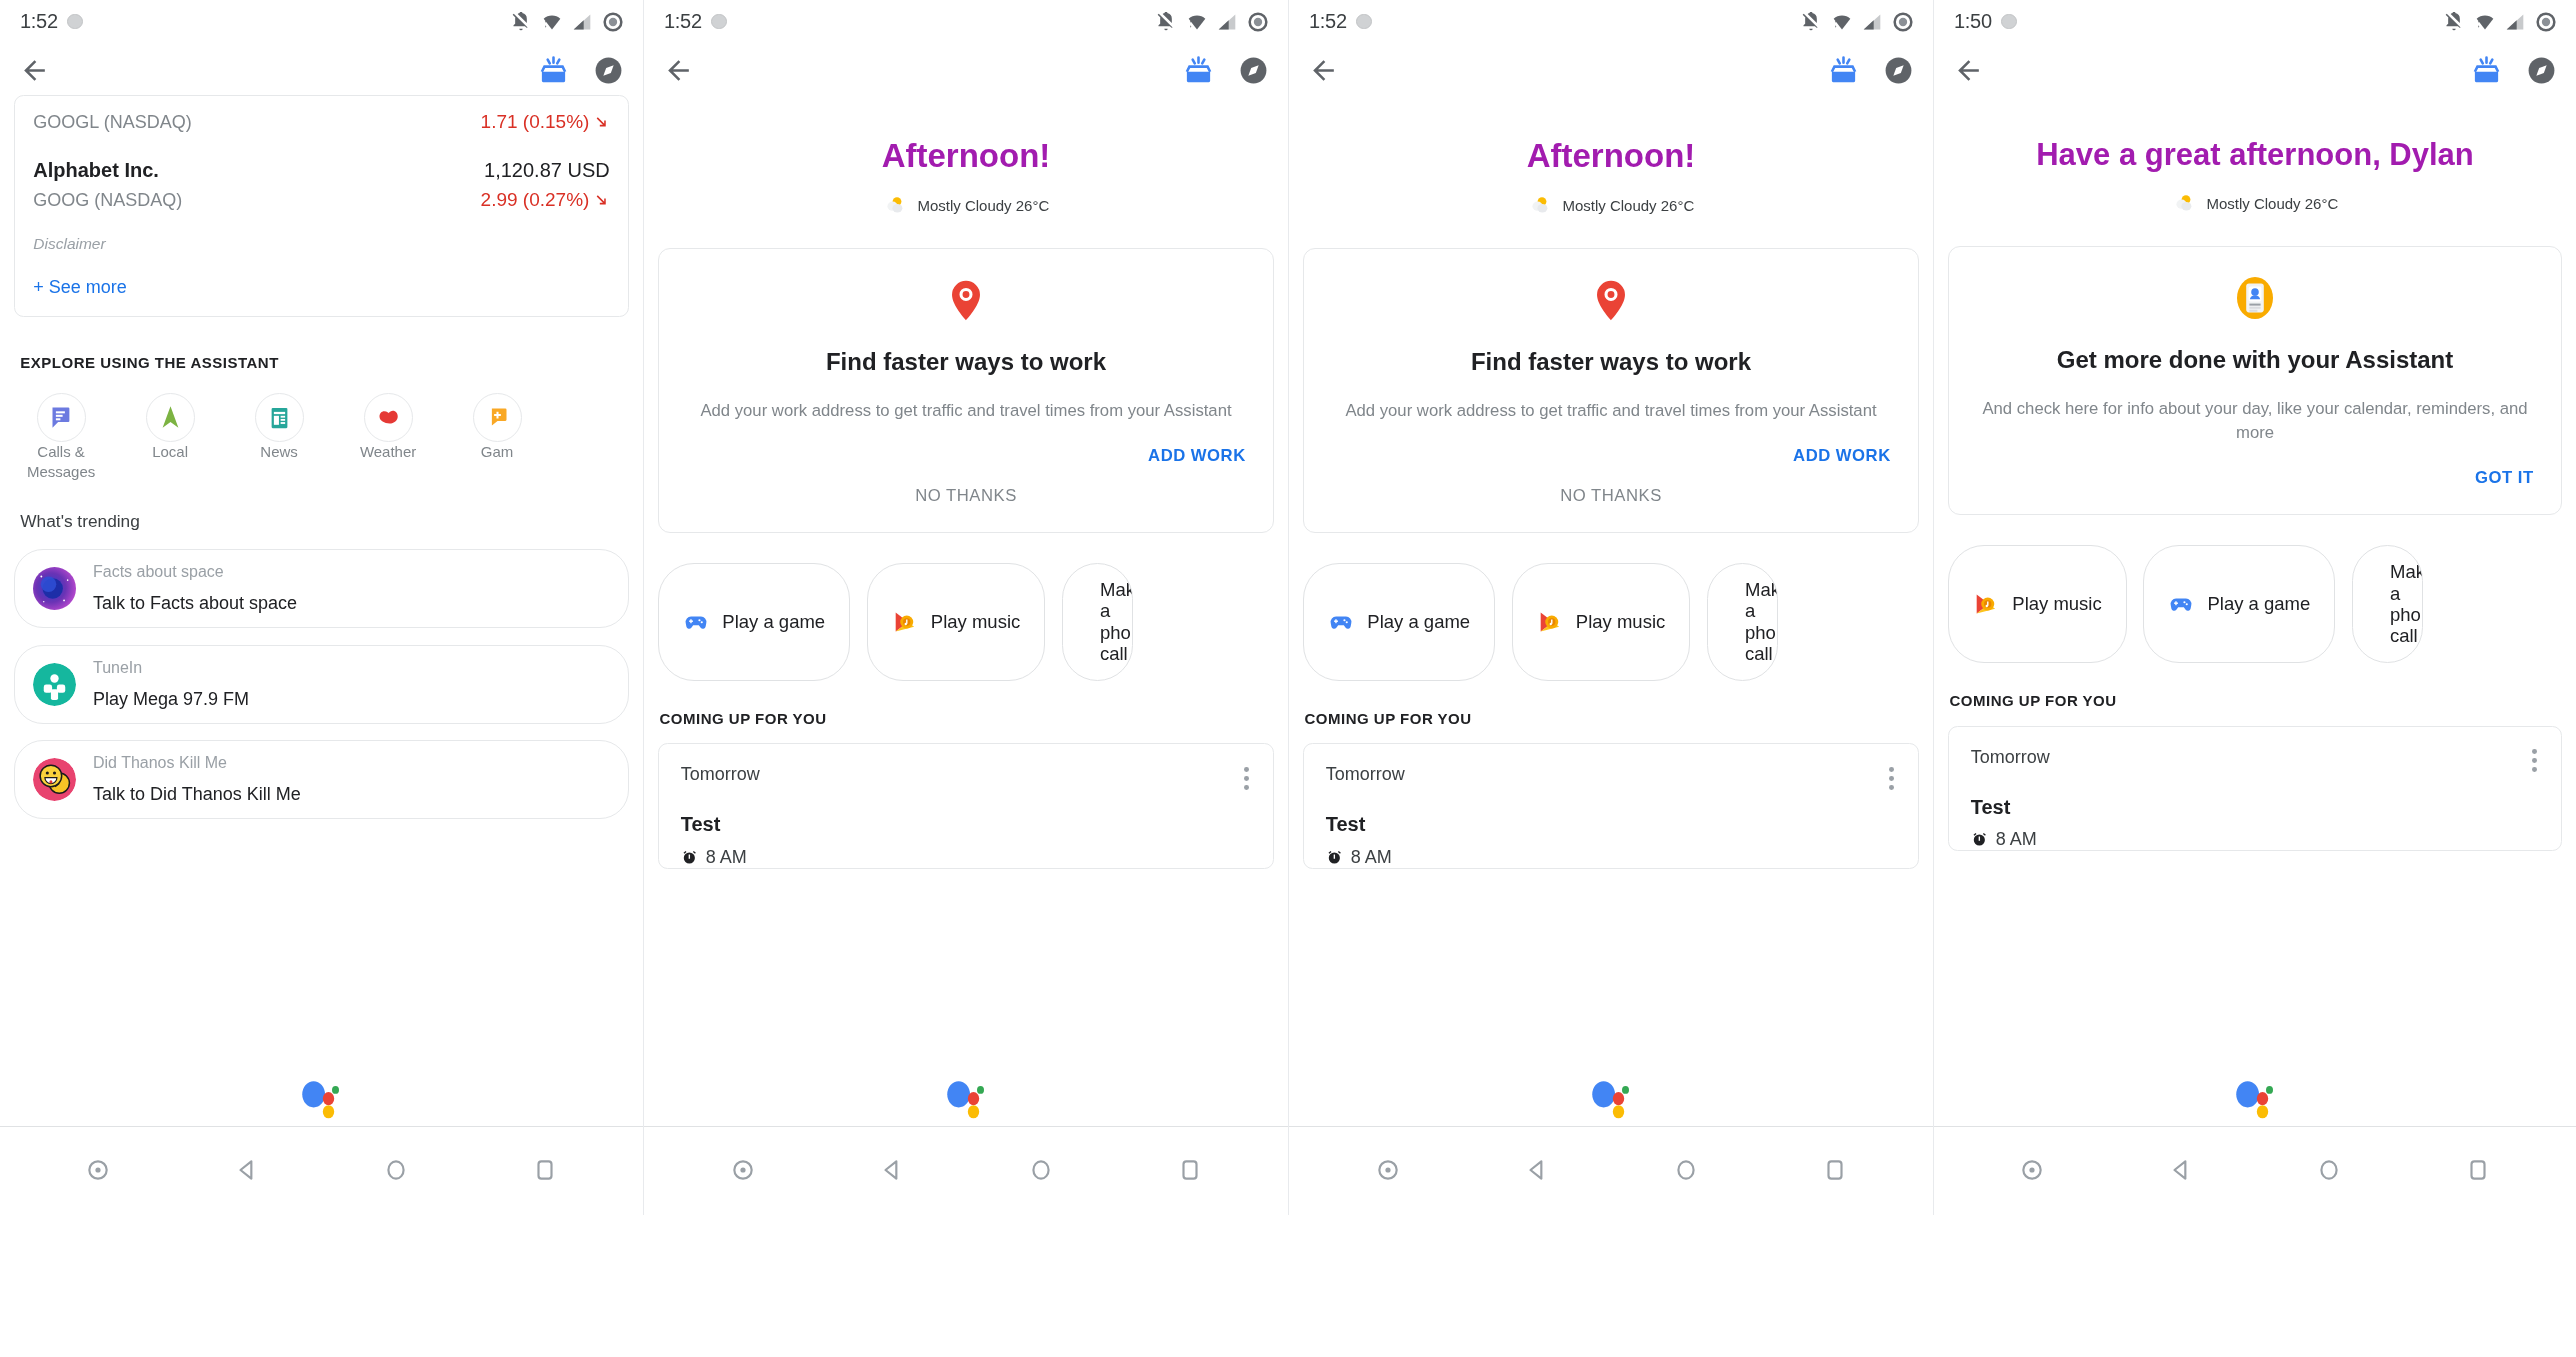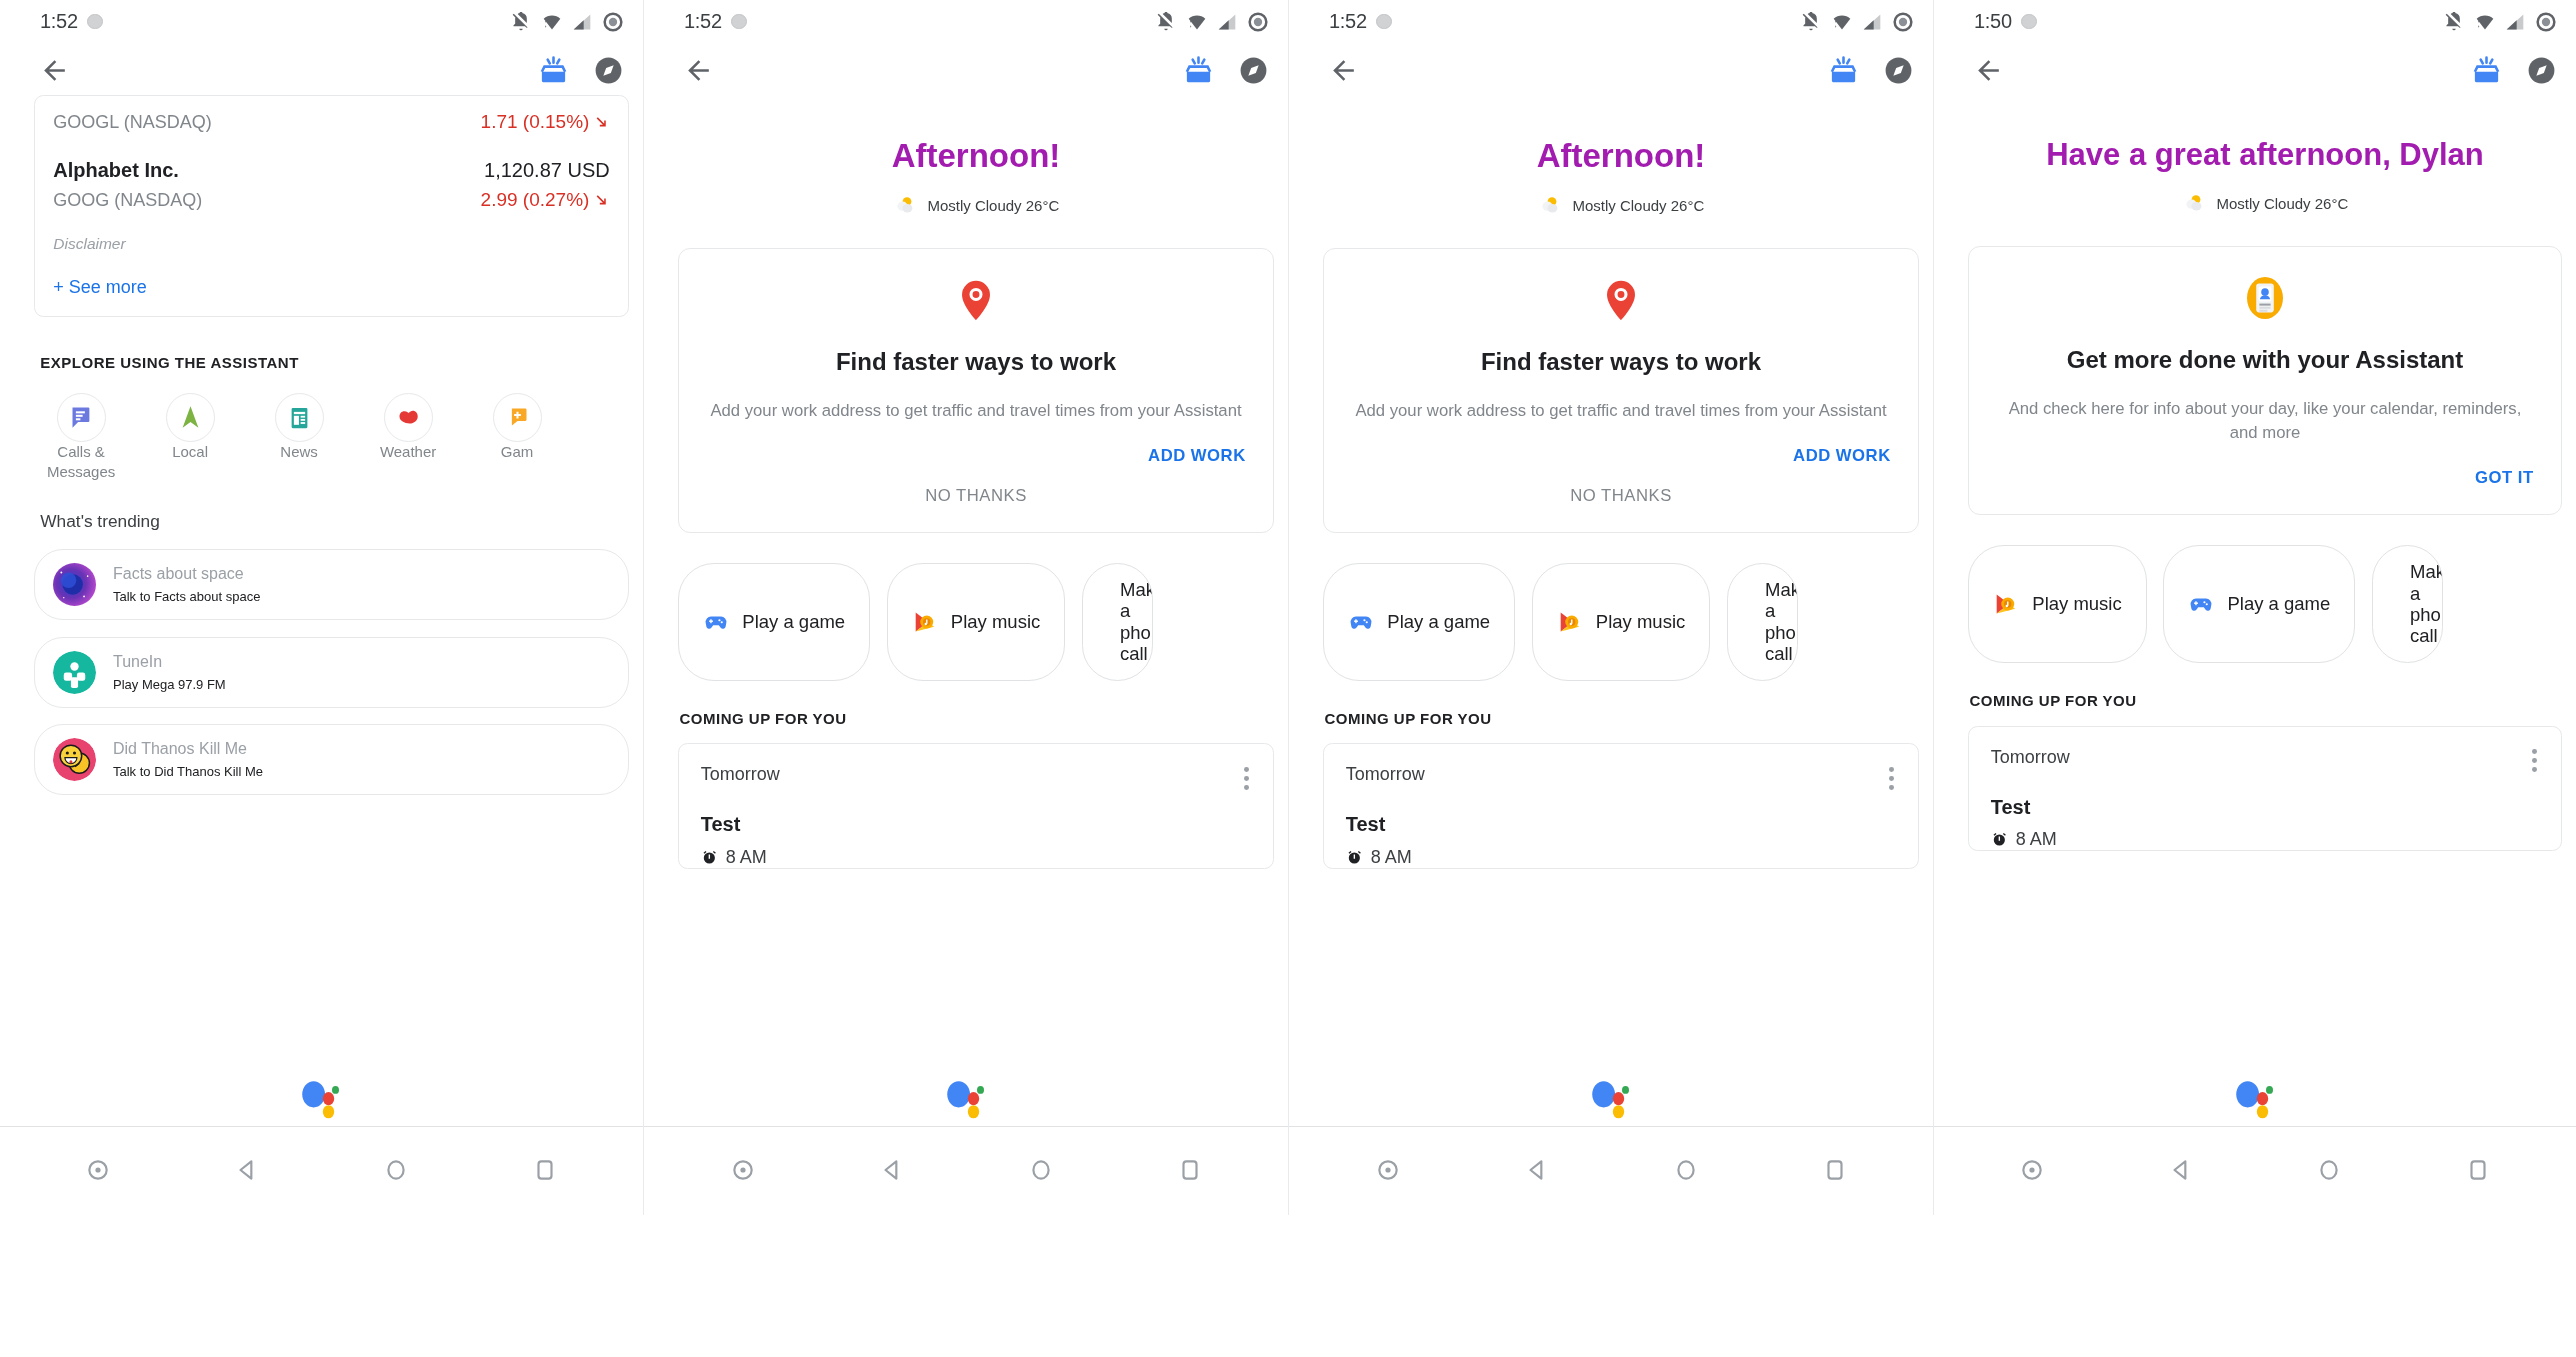--- a/index.html
+++ b/index.html
@@ -10,21 +10,20 @@
     overflow: hidden;
   }
   .strip { display: flex; width: 2576px; height: 1358px; }
   .panel {
     position: relative;
     height: 1215px;
     background: #fff;
     border-right: 1.2px solid #e8eaed;
     overflow: hidden;
     flex: 0 0 auto;
-    padding-left: 20px;
   }
   .panel.p1 { width: 644px; }
   .panel.p2 { width: 645px; }
   .panel.p3 { width: 645px; }
   .panel.p4 { width: 642px; border-right: none; }
 
   
   .statusbar {
     height: 43px; display: flex; align-items: center;
     padding: 0 20px; justify-content: space-between;
@@ -80,21 +79,21 @@
 
   
   .trend-title { font-size: 17.3px; color: #3c4043; margin: 29px 0 0 6px; }
   .trend-card {
     display: flex; align-items: center; gap: 16.7px;
     border: 1.2px solid #e6e8ea; border-radius: 29px;
     padding: 13px 18px; margin-top: 16.7px; min-height: 57px;
   }
   .trend-av { width: 43px; height: 43px; border-radius: 50%; flex: 0 0 auto; overflow: hidden; }
   .trend-sub { font-size: 16px; color: #9aa0a6; }
-  .trend-main { font-size: 13px; color: #202124; margin-top: 6px; }
+  .trend-main { font-size: 18px; color: #202124; margin-top: 12px; }
 
   
   .greeting {
     text-align: center; font-size: 33px; font-weight: bold;
     color: #a21caf; margin-top: 39px; white-space: nowrap;
   }
   .greeting.small { font-size: 31px; }
   .weatherline {
     display: flex; align-items: center; justify-content: center;
     gap: 10.7px; margin-top: 18px; font-size: 15px; color: #3c4043;

